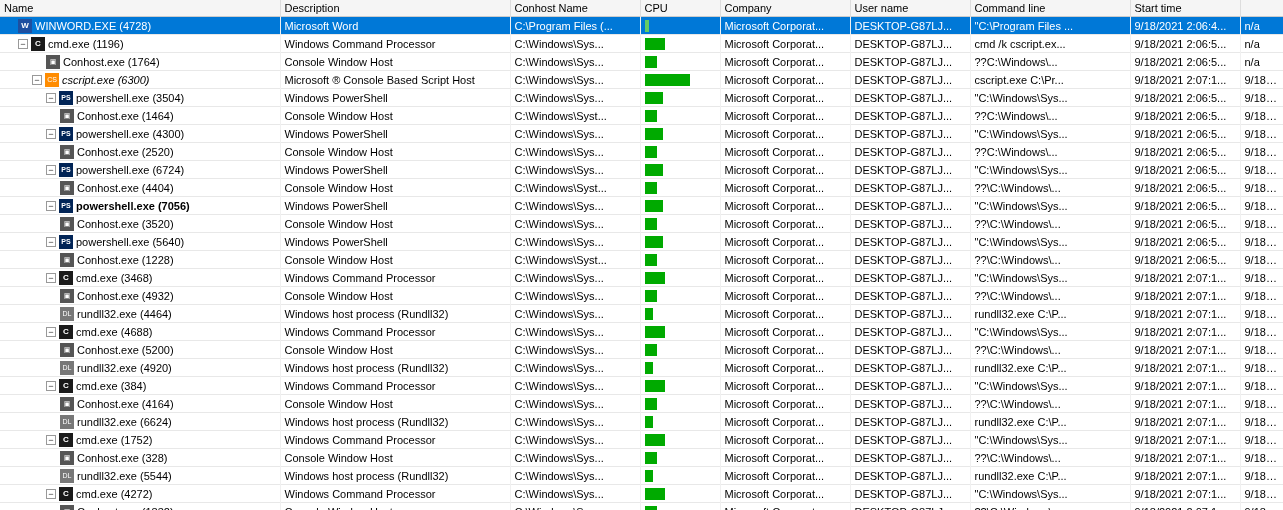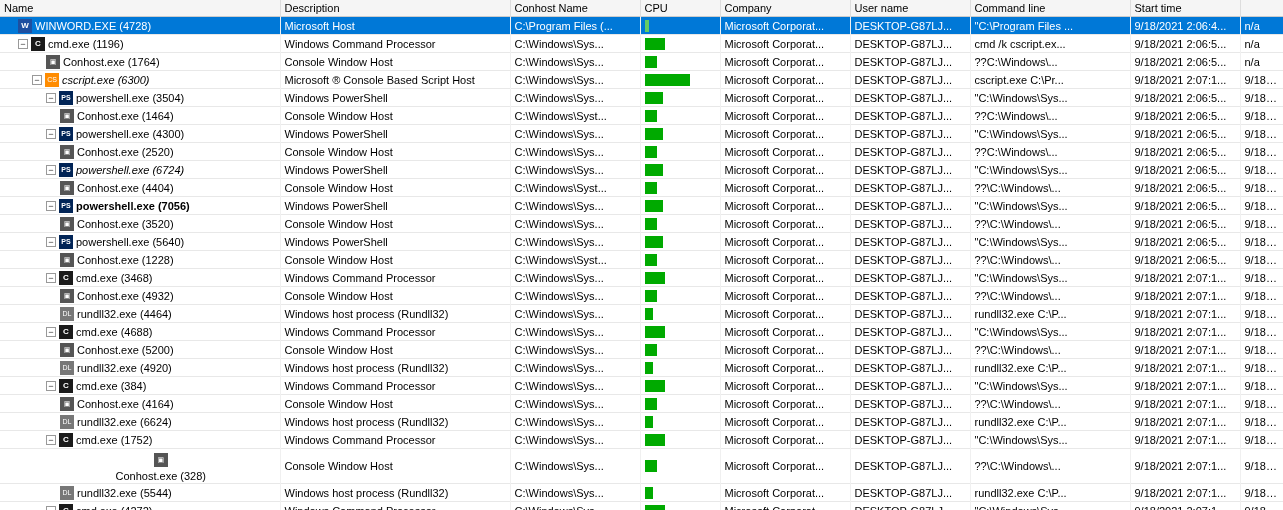--- a/index.html
+++ b/index.html
@@ -148,21 +148,21 @@
     </thead>
     <tbody id="table-body">
     <tr class="selected">
           <td>
             <div class="process-name" style="padding-left: 0px;">
               <span style="width: 11px; display: inline-block; flex-shrink: 0;"></span>
               <span class="proc-icon icon-word">W</span>
               <span style="overflow: hidden; text-overflow: ellipsis;">WINWORD.EXE (4728)</span>
             </div>
           </td>
-          <td>Microsoft Host</td>
+          <td>Microsoft Word</td>
           <td>C:\Program Files (...</td>
           <td class="cpu-bar-cell">
             <div class="cpu-bar-wrap">
               <span class="cpu-bar" style="width: 4px;"></span>
             </div>
           </td>
           <td>Microsoft Corporat...</td>
           <td>DESKTOP-G87LJ...</td>
           <td>"C:\Program Files ...</td>
           <td>9/18/2021 2:06:4...</td>
@@ -313,21 +313,21 @@
           <td>DESKTOP-G87LJ...</td>
           <td>??C:\Windows\...</td>
           <td>9/18/2021 2:06:5...</td>
           <td>9/18/2021 2:07:0...</td>
         </tr>
         <tr>
           <td>
             <div class="process-name" style="padding-left: 42px;">
               <span class="expand-btn">−</span>
               <span class="proc-icon icon-ps" style="background:#012456;color:white;font-size:7px;font-weight:bold;display:inline-flex;align-items:center;justify-content:center;width:14px;height:14px;">PS</span>
-              <span style="overflow: hidden; text-overflow: ellipsis; font-style: italic;">powershell.exe (6724)</span>
+              <span style="overflow: hidden; text-overflow: ellipsis;">powershell.exe (6724)</span>
             </div>
           </td>
           <td>Windows PowerShell</td>
           <td>C:\Windows\Sys...</td>
           <td class="cpu-bar-cell">
             <div class="cpu-bar-wrap">
               <span class="cpu-bar" style="width: 18px;"></span>
             </div>
           </td>
           <td>Microsoft Corporat...</td>
@@ -646,21 +646,21 @@
             </div>
           </td>
           <td>Microsoft Corporat...</td>
           <td>DESKTOP-G87LJ...</td>
           <td>"C:\Windows\Sys...</td>
           <td>9/18/2021 2:07:1...</td>
           <td>9/18/2021 2:07:2...</td>
         </tr>
         <tr>
           <td>
-            <div class="process-name" style="padding-left: 42px; flex-direction: column;">
+            <div class="process-name" style="padding-left: 42px;">
               <span style="width: 11px; display: inline-block; flex-shrink: 0;"></span>
               <span class="proc-icon icon-conhost" style="background:#555;color:white;font-size:7px;display:inline-flex;align-items:center;justify-content:center;width:14px;height:14px;">▣</span>
               <span style="overflow: hidden; text-overflow: ellipsis;">Conhost.exe (328)</span>
             </div>
           </td>
           <td>Console Window Host</td>
           <td>C:\Windows\Sys...</td>
           <td class="cpu-bar-cell">
             <div class="cpu-bar-wrap">
               <span class="cpu-bar" style="width: 12px;"></span>

